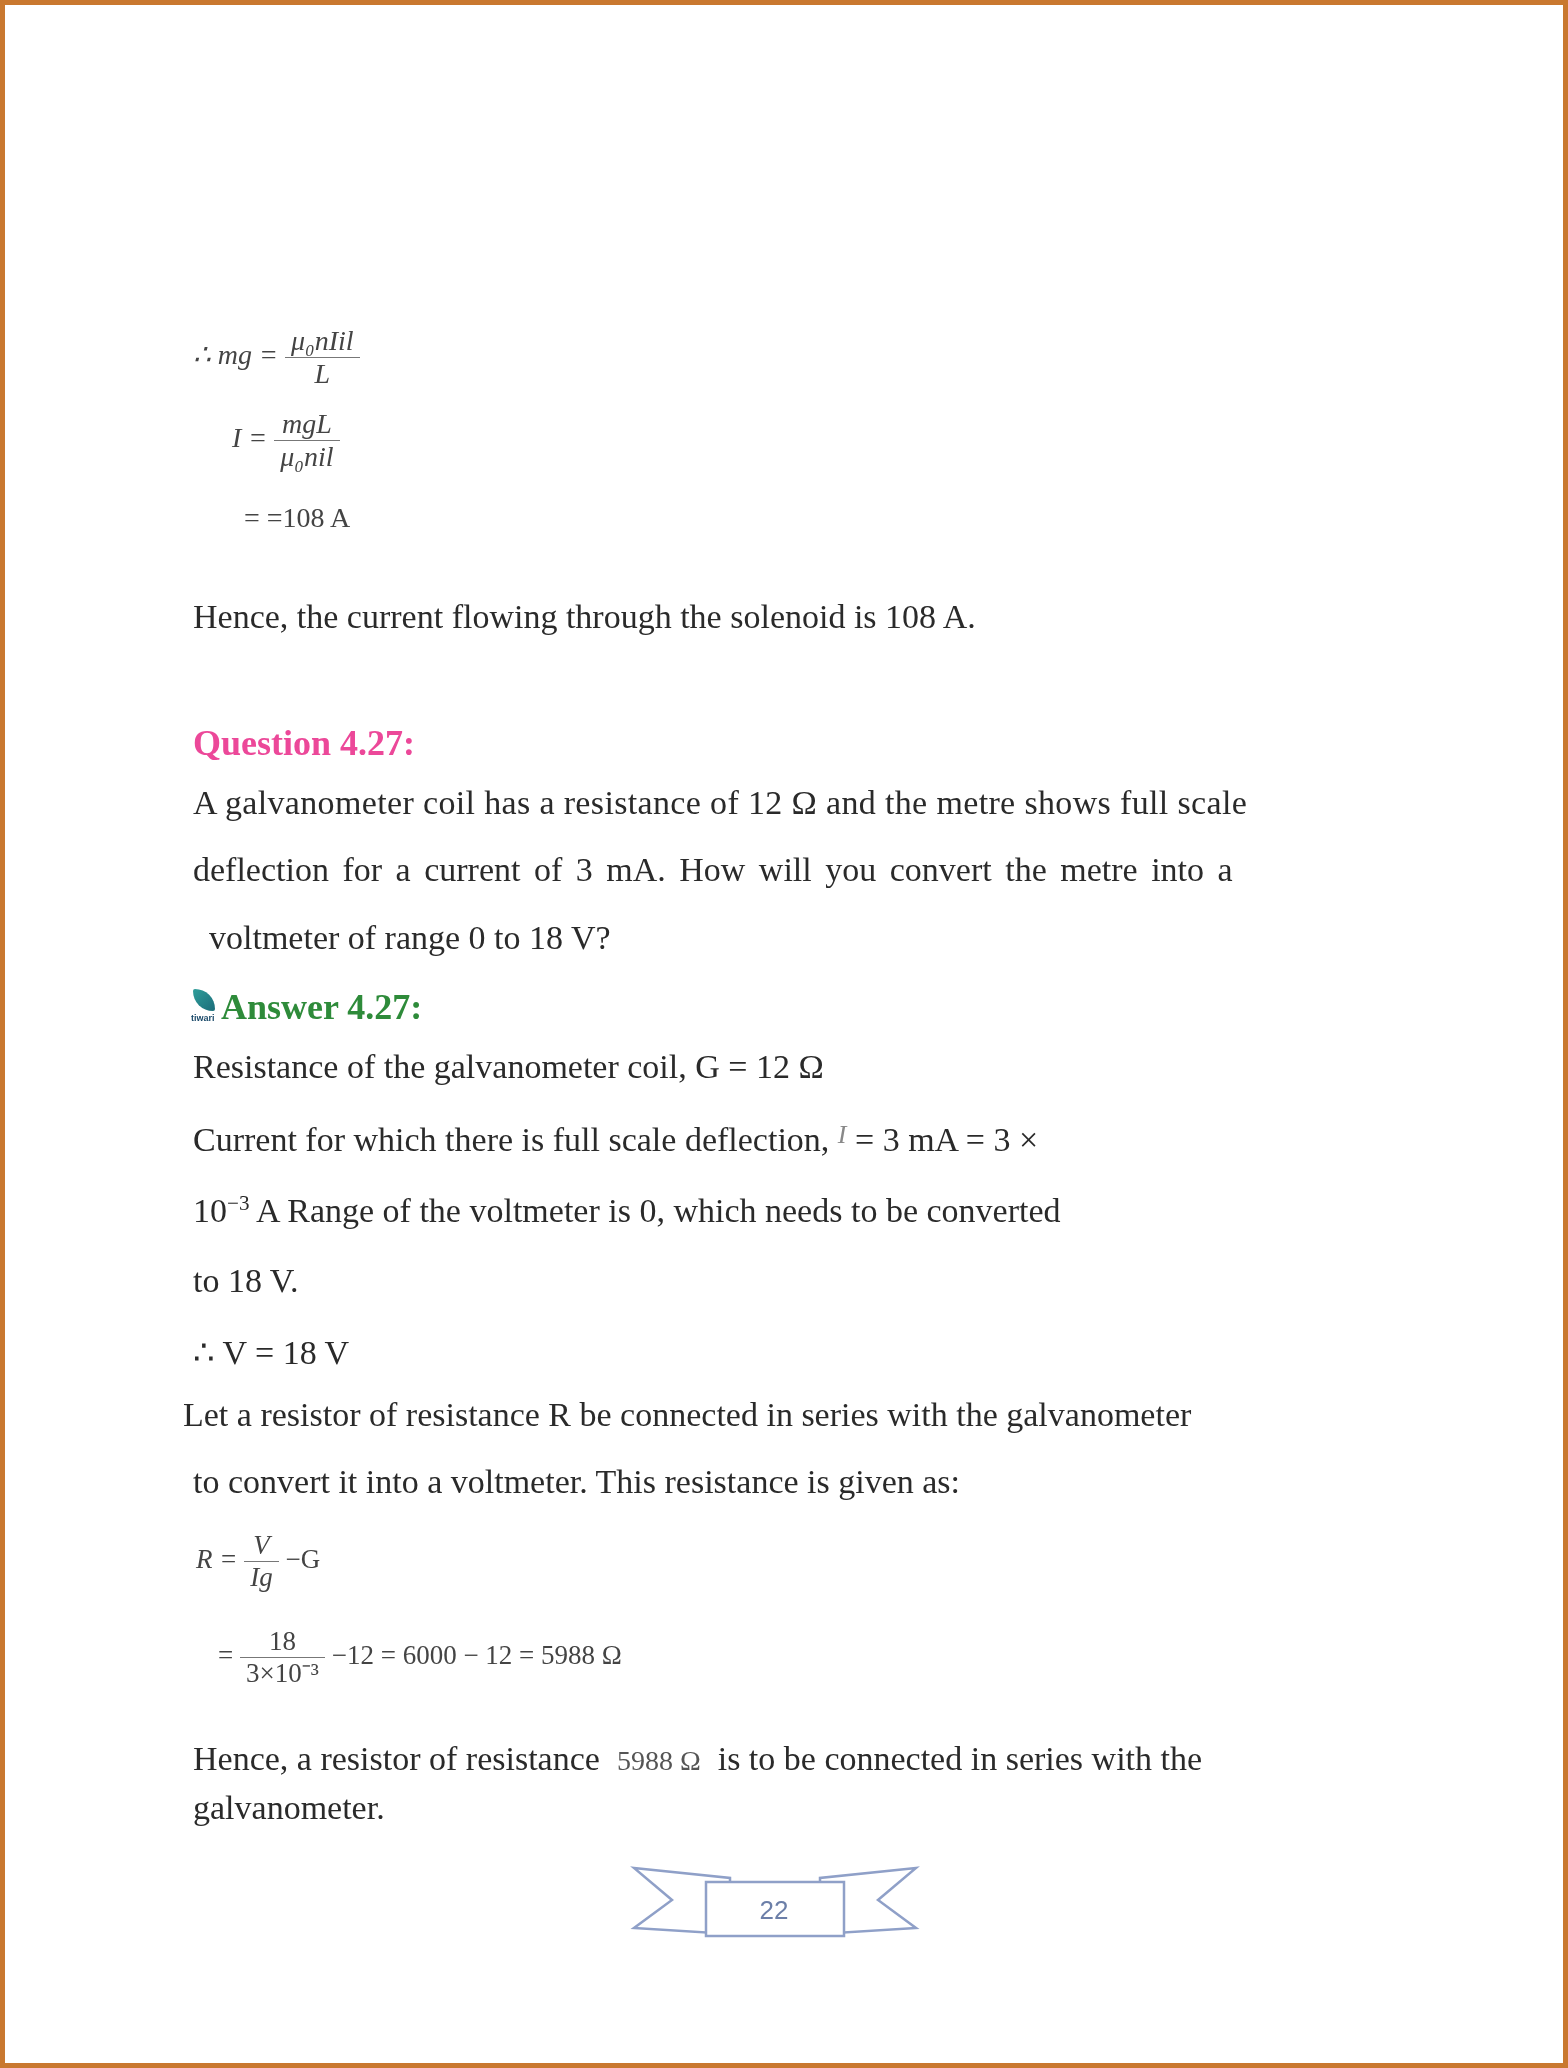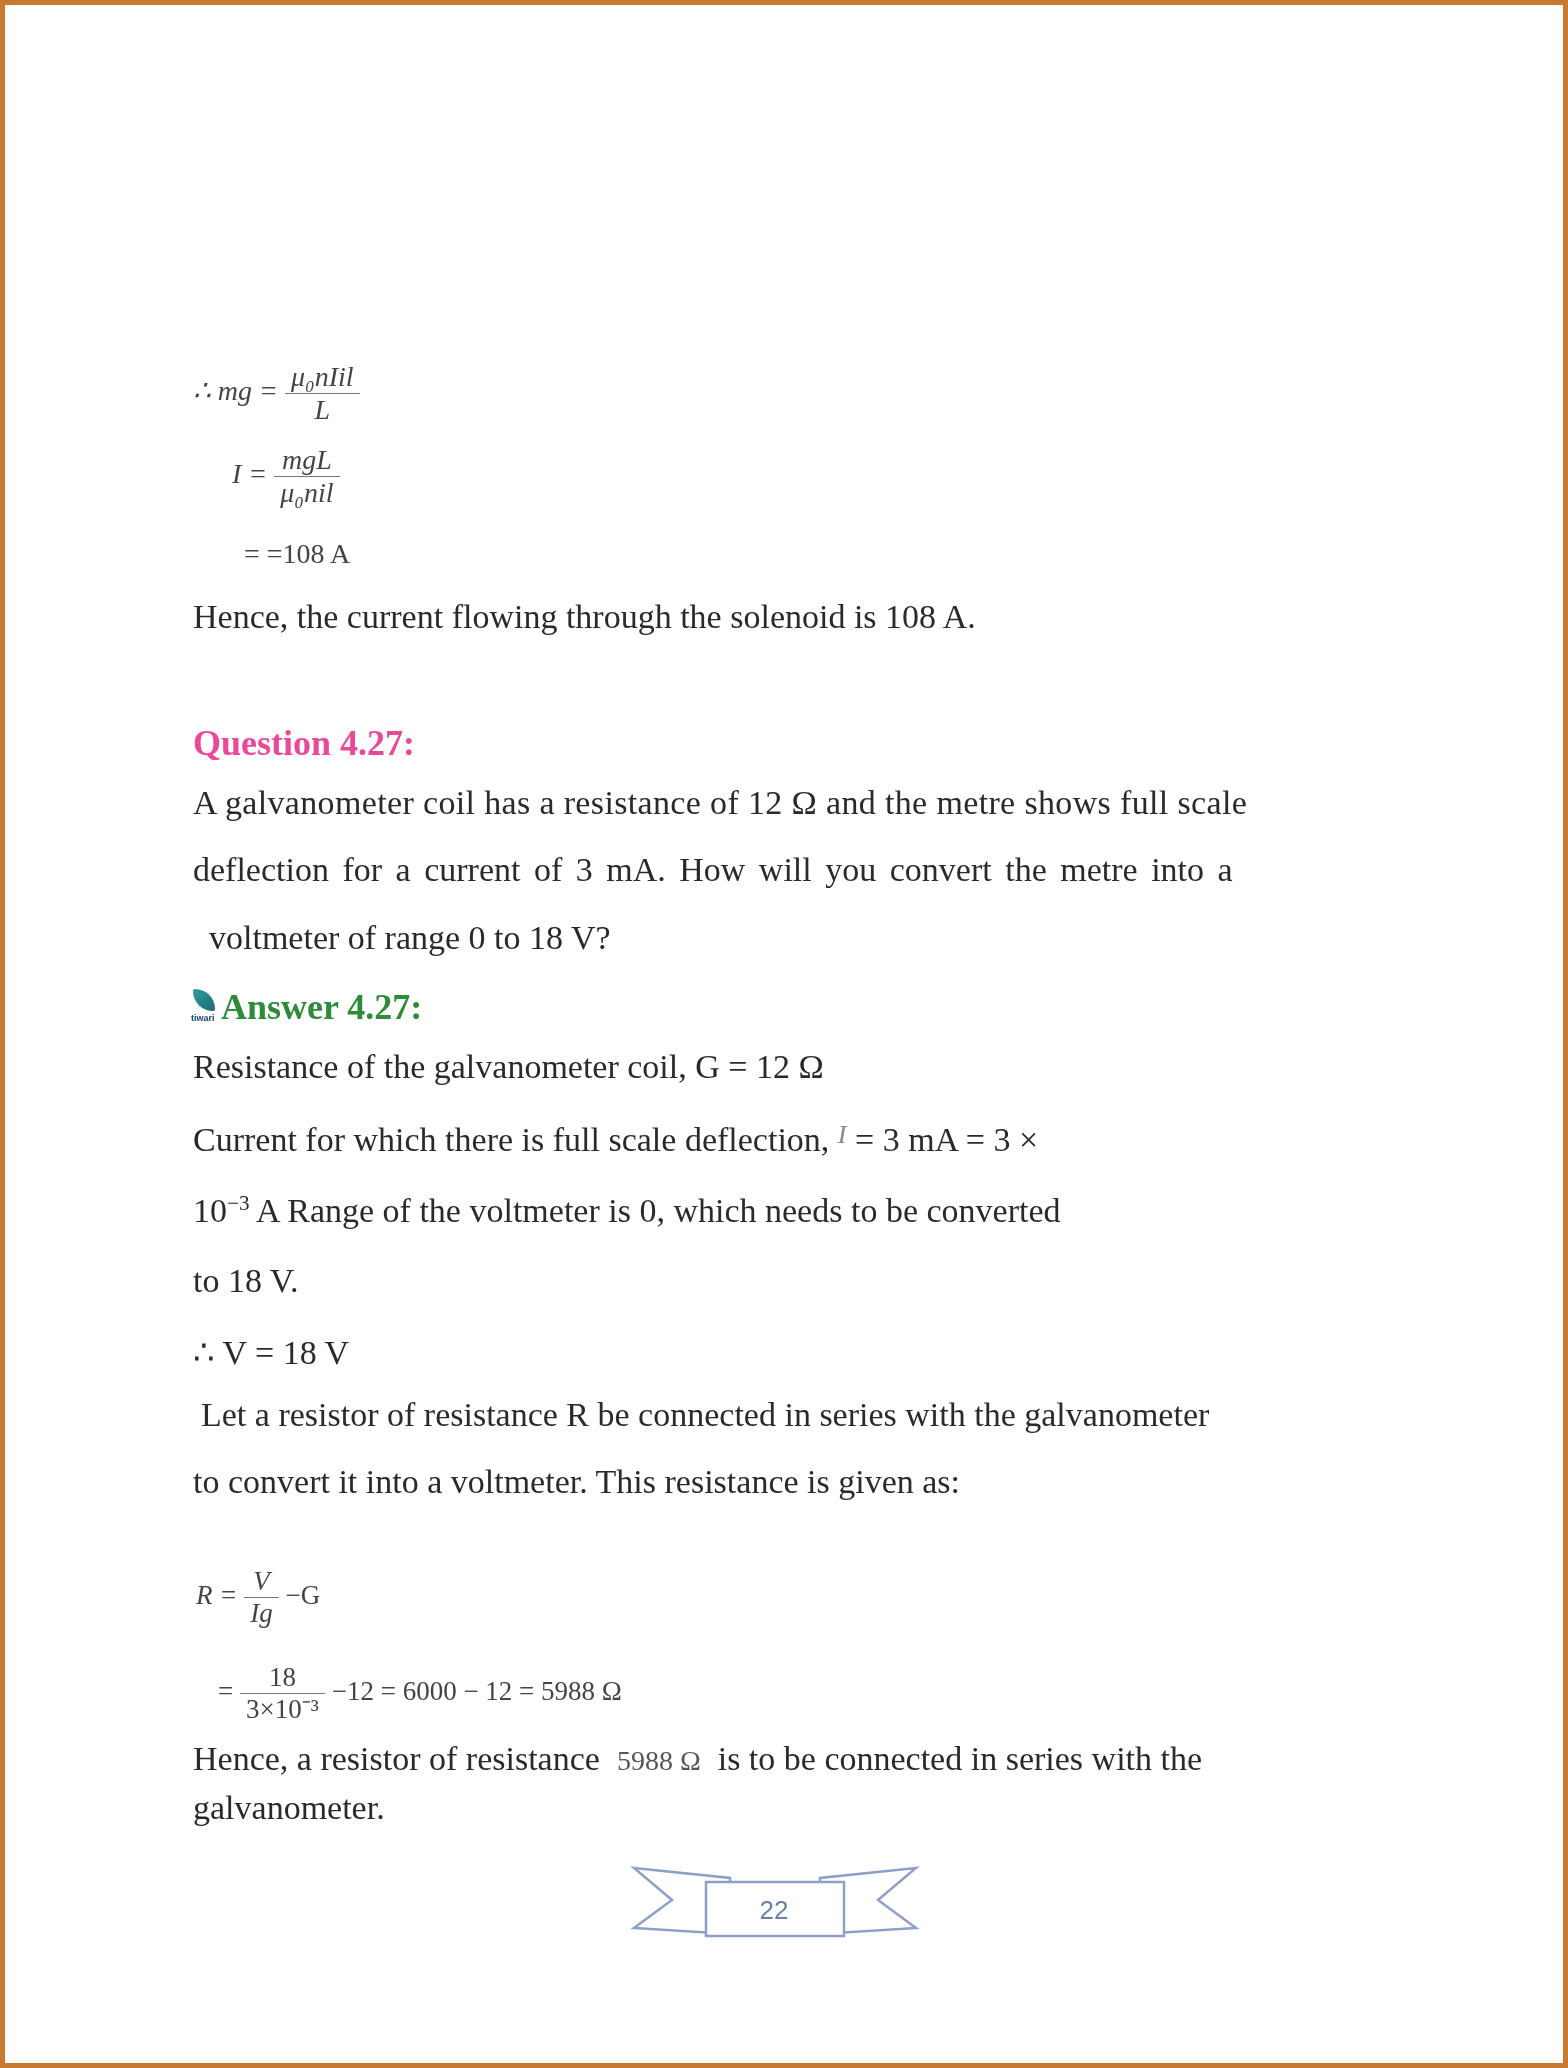--- a/index.html
+++ b/index.html
@@ -14,21 +14,21 @@
     .page-border {
       position: absolute; left: 0; top: 0;
       width: 1568px; height: 2068px;
       box-sizing: border-box;
       border: 5px solid #c9782f;
       pointer-events: none;
     }
     .abs { position: absolute; white-space: nowrap; }
 
     
-    .eq { font-family: "Liberation Serif", serif; color: #444; margin-top: 36px; }
+    .eq { font-family: "Liberation Serif", serif; color: #444; }
     .it { font-style: italic; }
     .frac { display: inline-flex; flex-direction: column; align-items: center; vertical-align: middle; }
     .frac .num, .frac .den { padding: 0 6px; line-height: 1.15; }
     .frac .bar { align-self: stretch; border-top: 1.5px solid #777; height: 0; }
     sub, sup { font-size: 0.62em; }
 
     .body-text { font-size: 34px; color: #2a2a2a; }
     .q-heading { font-size: 36px; font-weight: bold; color: #ec4899; }
     .a-heading { font-size: 36px; font-weight: bold; color: #2e8b3a; }
 
@@ -106,21 +106,21 @@
   <span class="inline-sym">I</span>
   <span>= 3 mA = 3 ×</span>
 </div>
 
 <div class="abs body-text" style="left:193px; top:1191px;">
   <span>10</span><sup>−3</sup><span> A Range of the voltmeter is 0, which needs to be converted</span>
 </div>
 
 <div class="abs body-text" style="left:193px; top:1262px;">to 18 V.</div>
 <div class="abs body-text" style="left:193px; top:1332px;">∴ V = 18 V</div>
-<div class="abs body-text" style="left:201px; top:1396px;">Let a resistor of resistance R be connected in series with the galvanometer</div>
+<div class="abs body-text" style="left:183px; top:1396px;">Let a resistor of resistance R be connected in series with the galvanometer</div>
 <div class="abs body-text" style="left:193px; top:1463px;">to convert it into a voltmeter. This resistance is given as:</div>
 
 <div class="abs eq" style="left:196px; top:1530px; font-size:27px;">
   <span class="it">R =</span>
   <span class="frac">
     <span class="num it">V</span>
     <span class="bar"></span>
     <span class="den it">Ig</span>
   </span>
   <span>−G</span>

